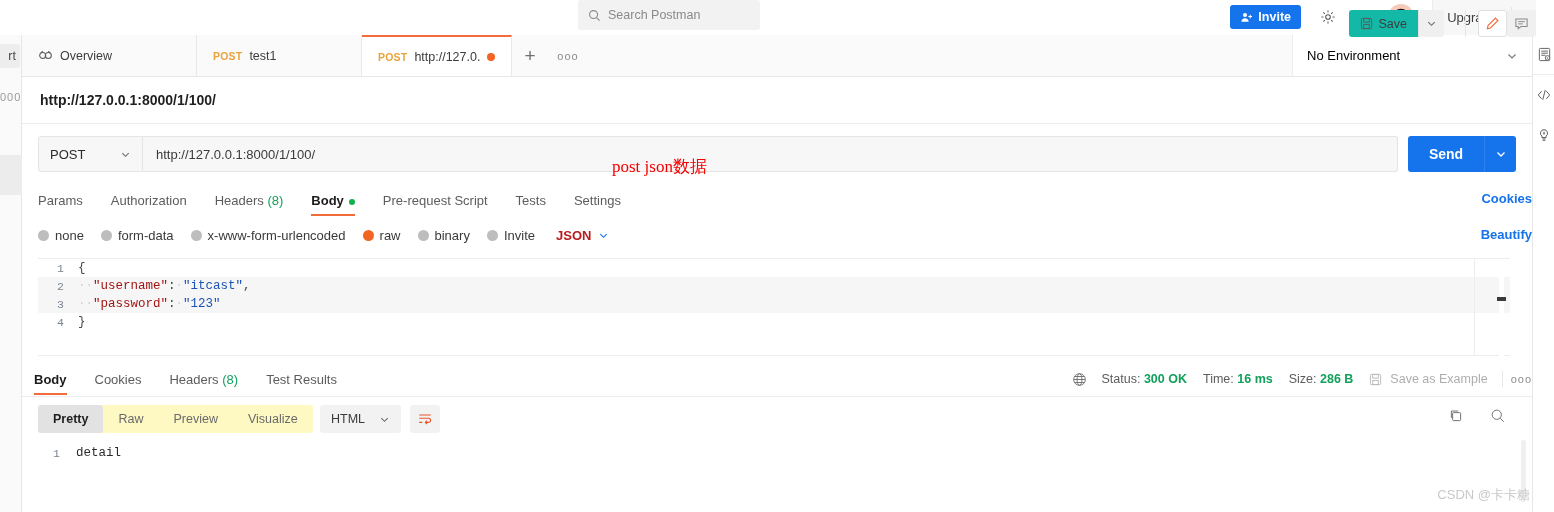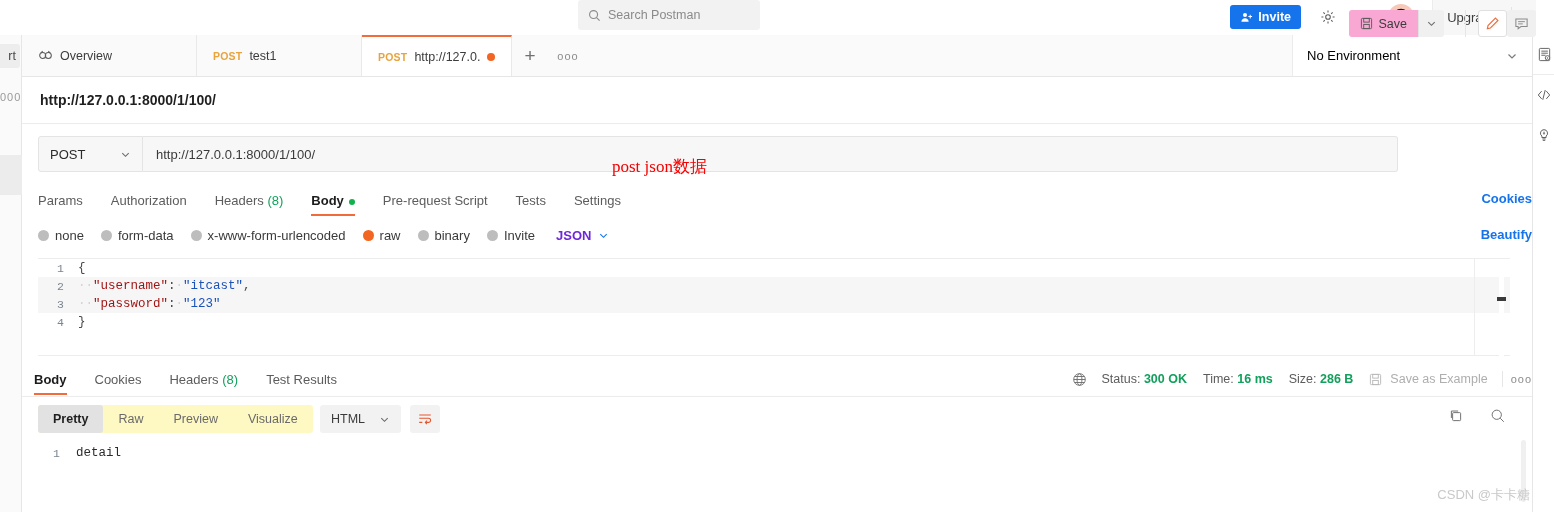--- a/index.html
+++ b/index.html
@@ -99,21 +99,21 @@
   .rr-sep { border-bottom:1px solid #ececec; }
 
   
   .req-header {
     position:absolute; left:22px; top:77px; width:1510px; height:47px;
     background:#fff; border-bottom:1px solid #ececec; display:flex; align-items:center;
   }
   .req-title { padding-left:18px; font-size:14px; font-weight:bold; color:#1f1f1f; }
   .save-group { position:absolute; right:110px; top:10px; display:flex; align-items:center; }
   .save-btn {
-    height:27px; background:#f9a8d4; border-radius:3px 0 0 3px; display:flex; align-items:center;
+    height:27px; background:#14b8a6; border-radius:3px 0 0 3px; display:flex; align-items:center;
     gap:6px; padding:0 11px; font-size:12.5px; color:#3c3c3c; cursor:pointer;
   }
   .save-caret {
     height:27px; width:26px; background:#f0f0f0; border-radius:0 3px 3px 0; border-left:1px solid #e2e2e2;
     display:flex; align-items:center; justify-content:center; color:#6b6b6b; cursor:pointer;
   }
   .edit-group { position:absolute; right:18px; top:10px; display:flex; align-items:center; border-left:1px solid #e6e6e6; padding-left:12px;}
   .sq-btn { width:29px; height:27px; display:flex; align-items:center; justify-content:center; cursor:pointer; border-radius:3px;}
   .sq-btn.active { background:#fff; border:1px solid #e0e0e0; }
   .sq-btn.flat { background:#f0f0f0; }
@@ -157,21 +157,21 @@
   .count-green { color:#12a05c; }
   .dot-green { display:inline-block; width:6px; height:6px; border-radius:50%; background:#12b14c; margin-left:5px; vertical-align:middle;}
   .cookies-link { position:absolute; right:22px; top:191px; font-size:13px; font-weight:bold; color:#1573ec; cursor:pointer; }
   .beautify-link { position:absolute; right:22px; top:227px; font-size:13px; font-weight:bold; color:#1573ec; cursor:pointer; }
 
   
   .bodytype-row { position:absolute; left:38px; top:225px; display:flex; align-items:center; gap:0; height:20px; }
   .bt-item { display:flex; align-items:center; gap:6px; margin-right:17px; font-size:13px; color:#3a3a3a; cursor:pointer; }
   .radio { width:11px; height:11px; border-radius:50%; background:#bdbdbd; flex:none; }
   .radio.on { background:#f26522; }
-  .json-select { display:flex; align-items:center; gap:7px; color:#6d28d9; font-weight:bold; font-size:13px; cursor:pointer; margin-left:4px;}
+  .json-select { display:flex; align-items:center; gap:7px; color:#b91c1c; font-weight:bold; font-size:13px; cursor:pointer; margin-left:4px;}
 
   
   .editor {
     position:absolute; left:38px; top:258px; width:1472px; height:98px;
     background:#fff; border-top:1px solid #ededed; border-bottom:1px solid #ededed;
     font-family:"Liberation Mono", monospace; font-size:12.5px;
   }
   .ed-line { display:flex; height:18px; align-items:center; }
   .ed-line.hl { background:#f6f6f6; }
   .ed-num { width:40px; text-align:right; padding-right:14px; color:#7b8590; flex:none; font-size:11.5px;}
@@ -386,20 +386,28 @@
         <svg width="11" height="11" viewBox="0 0 12 12">
             <path d="M2.5 4.5L6 8l3.5-3.5" fill="none" stroke="#6b6b6b" stroke-width="1.2"></path>
           </svg>
       </span>
     </div>
     <div class="url-box">
       <span>http://127.0.0.1:8000/1/100/</span>
     </div>
   </div>
 
+  <div class="send-group">
+    <div class="send-btn">Send</div>
+    <div class="send-caret">
+      <svg width="12" height="12" viewBox="0 0 12 12">
+          <path d="M2.5 4.5L6 8l3.5-3.5" fill="none" stroke="#fff" stroke-width="1.3"></path>
+        </svg>
+    </div>
+  </div>
 
   <div class="annotation">post  json数据</div>
 
   <div class="req-tabs">
     <div class="rtab"><span>Params</span></div>
     <div class="rtab"><span>Authorization</span></div>
     <div class="rtab"><span>Headers</span> <span class="count-green">(8)</span></div>
     <div class="rtab active"><span>Body</span><span class="dot-green"></span></div>
     <div class="rtab"><span>Pre-request Script</span></div>
     <div class="rtab"><span>Tests</span></div>

